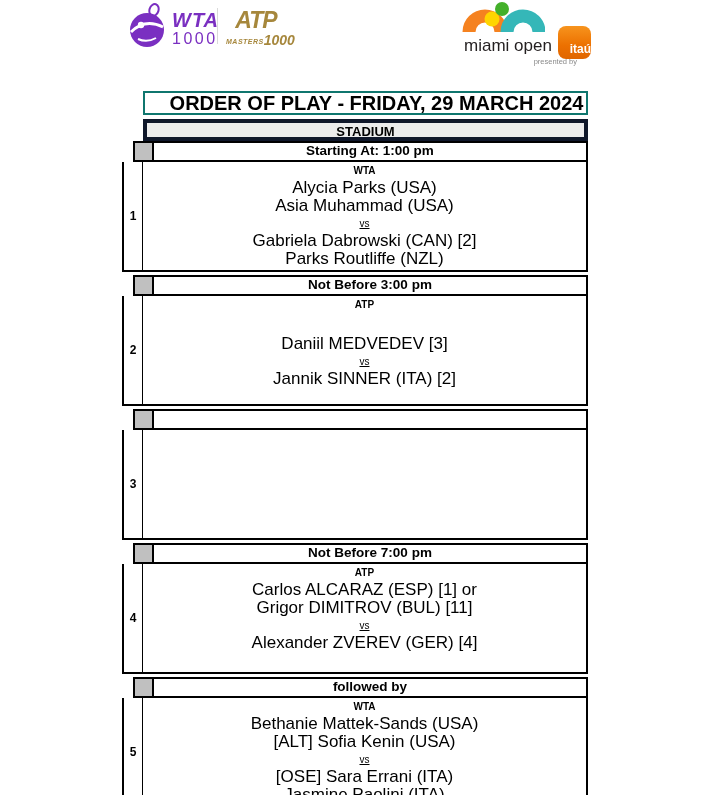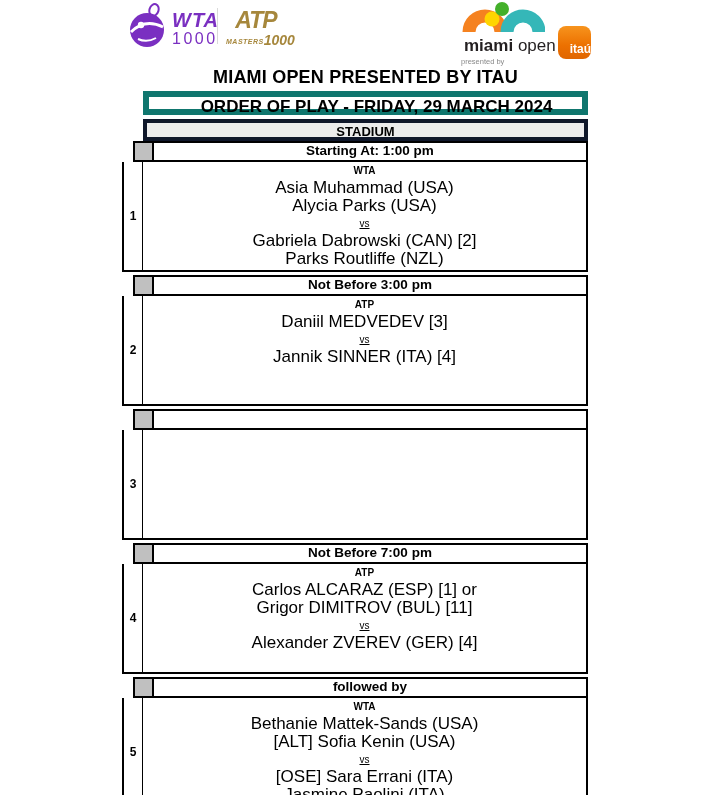--- a/index.html
+++ b/index.html
@@ -14,36 +14,36 @@
   .wta-word { font-size:20px; font-weight:bold; font-style:italic; letter-spacing:1px; }
   .wta-tier { font-size:16px; letter-spacing:2.5px; margin-top:1px; }
   .logo-divider { position:absolute; left:217px; top:8px; width:1px; height:36px; background:#d9d9d9; }
   .atp-logo { position:absolute; left:226px; top:9px; text-align:center; color:#a6873c; line-height:1; width:60px; }
   .atp-word { font-size:23px; font-weight:bold; font-style:italic; letter-spacing:-1px; }
   .atp-tier { font-size:14px; font-weight:bold; font-style:italic; margin-top:1px; white-space:nowrap; }
   .atp-tier-word { font-size:7px; font-weight:bold; letter-spacing:.5px; vertical-align:1px; }
 
   .miami-logo { position:absolute; left:461px; top:2px; width:132px; }
   .miami-word { font-size:17px; color:#231f20; line-height:1.1; margin-top:1px; padding-left:3px; }
-  .miami-word-bold { font-weight:bold; }
-  .presented { font-size:7.5px; color:#8a8a8a; padding-right:16px; margin-top:1px; }
+  .miami-word-bold { font-weight:normal; }
+  .presented { font-size:7.5px; color:#8a8a8a; text-align:right; padding-right:16px; margin-top:1px; }
   .itau-box {
     position:absolute; left:558px; top:26px; width:33px; height:33px; border-radius:8px;
     background:linear-gradient(180deg,#f7941d 0%,#ec7000 60%,#e06600 100%);
     color:#fff; font-weight:bold; font-size:12px;
     display:flex; align-items:flex-end; justify-content:flex-end;
     padding-bottom:3px; box-sizing:border-box;
   }
 
   
   .doc-title { position:absolute; left:143px; width:445px; top:67px; text-align:center;
     font-weight:bold; font-size:18px; letter-spacing:.2px; }
   .oop-box { position:absolute; left:143px; top:91px; width:445px; height:24px;
-    border:6px solid #0f766e; box-sizing:border-box; text-align:center;
-    font-weight:bold; font-size:17px; line-height:20px;padding-left:22px; }
+    border:2px solid #0f766e; box-sizing:border-box; text-align:center;
+    font-weight:bold; font-size:20px; line-height:20px;padding-left:22px; }
   .stadium-box { position:absolute; left:143px; top:119px; width:445px; height:22px;
     border:4px solid #0f172a; box-sizing:border-box; background:#ececec;
     text-align:center; font-weight:bold; font-size:13px; line-height:17px; }
 
   
   .sections { position:absolute; left:122px; top:141px; width:466px; }
   .section { margin-bottom:3px; }
   .row { display:flex; }
   .num-cell {
     flex:0 0 21px; width:21px; box-sizing:border-box;
@@ -58,21 +58,21 @@
     background:#fff;
   }
   .body-row { height:110px; }
   .body-row .num-cell { border-top:0; border-right-width:1px; background:#fff; }
   .main-cell {
     flex:1; box-sizing:border-box; border:2px solid #000; border-left:0; border-top:0;
     display:flex; flex-direction:column; text-align:center; background:#fff;
   }
   .tour { font-size:10px; font-weight:bold; margin-top:3px; line-height:12px; min-height:12px; }
   .teams { flex:1; display:flex; flex-direction:column; justify-content:flex-start; padding-top:2px; }
-  .teams.center { justify-content:flex-start; padding-bottom:16px; }
+  .teams.center { justify-content:flex-end; padding-bottom:16px; }
   .player-line { font-size:17px; line-height:18px; white-space:nowrap; }
   .vs { font-size:10px; line-height:12px; margin:3px 0 2px 0;text-decoration:underline; }
 </style>
 </head>
 <body>
 
 <div class="page">
 
   <div class="wta-logo">
     <span>
@@ -108,38 +108,37 @@
       </svg>
     </span>
     <div class="miami-word"><span class="miami-word-bold">miami</span> <span>open</span></div>
     <div class="presented">presented by</div>
   </div>
 
   <div class="itau-box">
     <span>itaú</span>
   </div>
 
-  <div class="doc-title">MIAMI OPEN PRESENTED BY ITAU</div>
   <div class="oop-box">ORDER OF PLAY - FRIDAY, 29 MARCH 2024</div>
   <div class="stadium-box">STADIUM</div>
 
   <div class="sections">
     <div class="section">
       <div class="row header-row">
         <div class="num-cell"></div>
         <div class="head-cell">Starting At: 1:00 pm</div>
       </div>
       <div class="row body-row">
         <div class="num-cell">1</div>
         <div class="main-cell">
           <div class="tour">WTA</div>
           <div class="teams">
               <div class="team">
+                <div class="player-line">Alycia Parks (USA)</div>
                 <div class="player-line">Asia Muhammad (USA)</div>
-                <div class="player-line">Alycia Parks (USA)</div>
               </div>
               <div class="vs">vs</div>
               <div class="team">
                 <div class="player-line">Gabriela Dabrowski (CAN) [2]</div>
                 <div class="player-line">Parks Routliffe (NZL)</div>
               </div>
             </div>
         </div>
       </div>
     </div>
@@ -152,21 +151,21 @@
       <div class="row body-row">
         <div class="num-cell">2</div>
         <div class="main-cell">
           <div class="tour">ATP</div>
           <div class="teams center">
               <div class="team">
                 <div class="player-line">Daniil MEDVEDEV [3]</div>
               </div>
               <div class="vs">vs</div>
               <div class="team">
-                <div class="player-line">Jannik SINNER (ITA) [4]</div>
+                <div class="player-line">Jannik SINNER (ITA) [2]</div>
               </div>
             </div>
         </div>
       </div>
     </div>
 
     <div class="section">
       <div class="row header-row">
         <div class="num-cell"></div>
         <div class="head-cell"></div>

